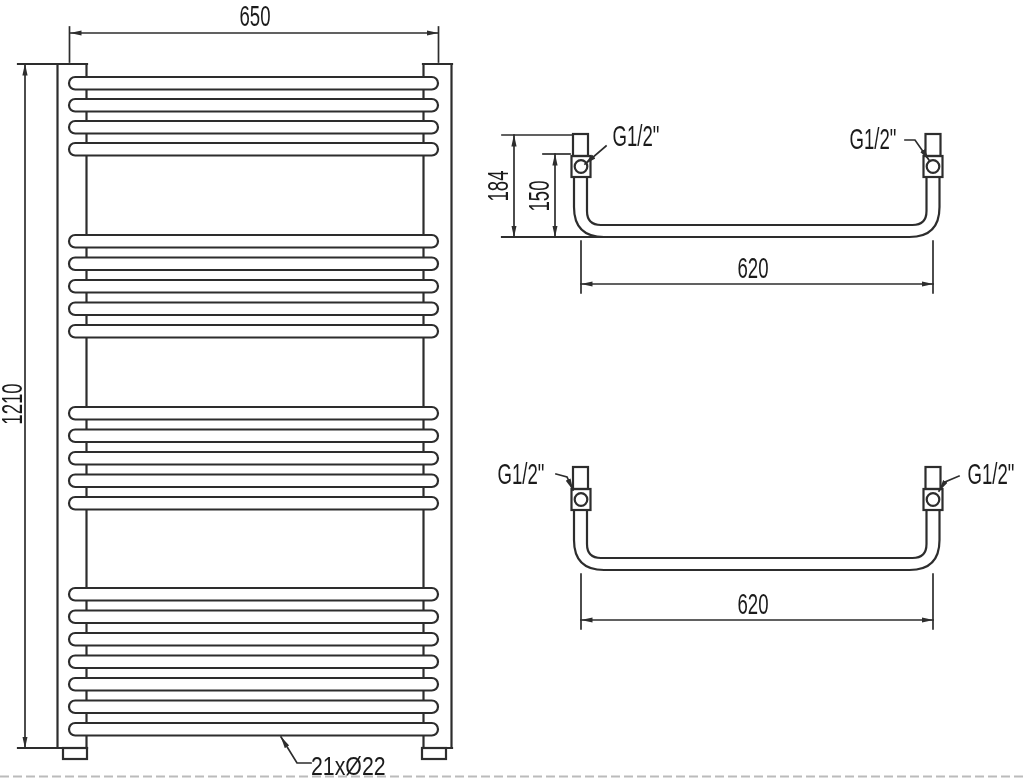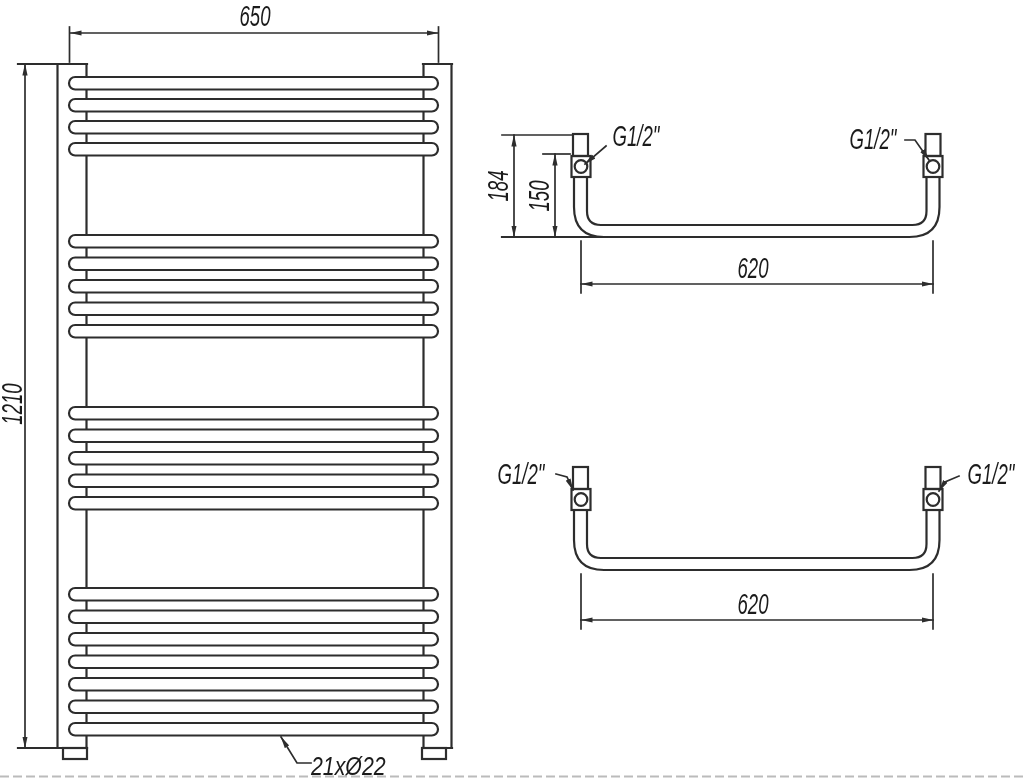--- a/index.html
+++ b/index.html
@@ -1,20 +1,20 @@
 <!DOCTYPE html>
 <html><head>
 <meta charset="utf-8">
 <style>
   html,body{
     margin:0;padding:0;width:1024px;height:779px;
     background:#ffffff;overflow:hidden;
     font-family:"Liberation Sans", sans-serif;
   }
-  #stage{position:relative;width:1024px;height:779px;background:#fff;font-style:italic;}
+  #stage{position:relative;width:1024px;height:779px;background:#fff;}
   svg{position:absolute;left:0;top:0;}
   .ln{stroke:#2d2d2d;stroke-width:2.2;fill:none;stroke-linecap:square;}
   .dim{stroke:#2d2d2d;stroke-width:1.7;fill:none;stroke-linecap:square;}
   .rung{fill:#ffffff;stroke:#2d2d2d;stroke-width:2.2;}
   .dtxt{font-family:"Liberation Sans", sans-serif;font-size:30px;fill:#1b1b1b;}
   .ltxt{font-family:"Liberation Sans", sans-serif;font-size:26px;fill:#1b1b1b;}
   .arr{fill:#2d2d2d;}
 </style>
 </head>
 <body>

